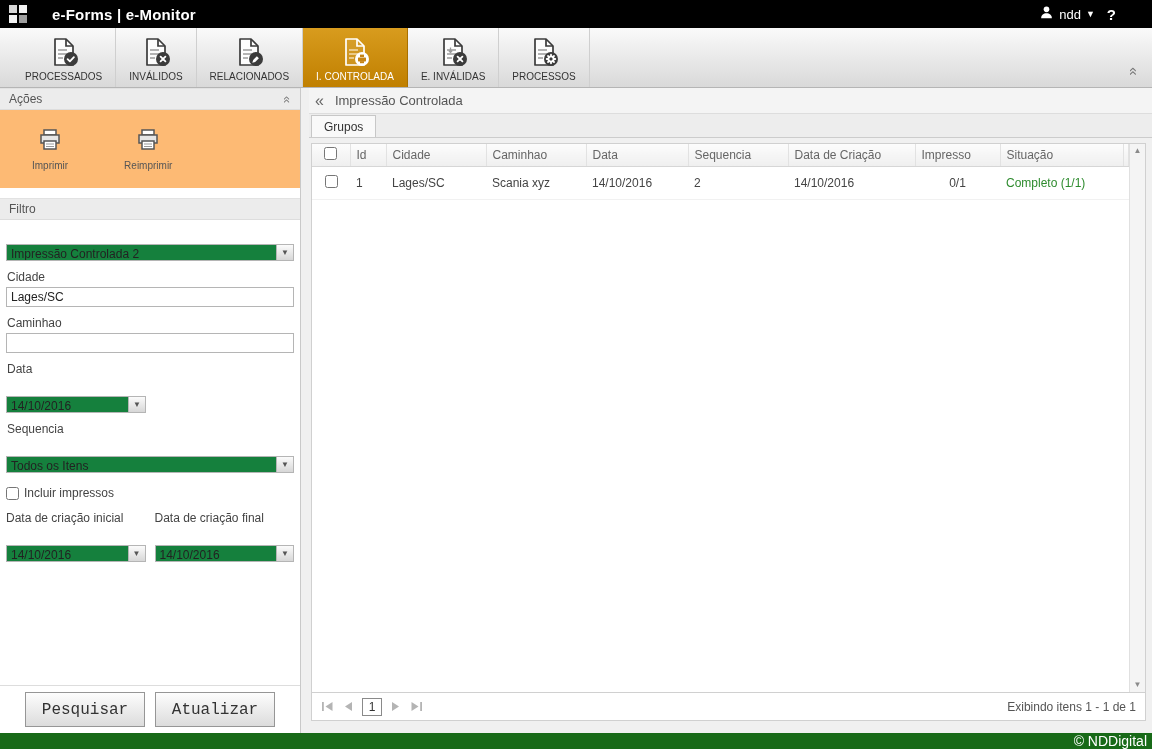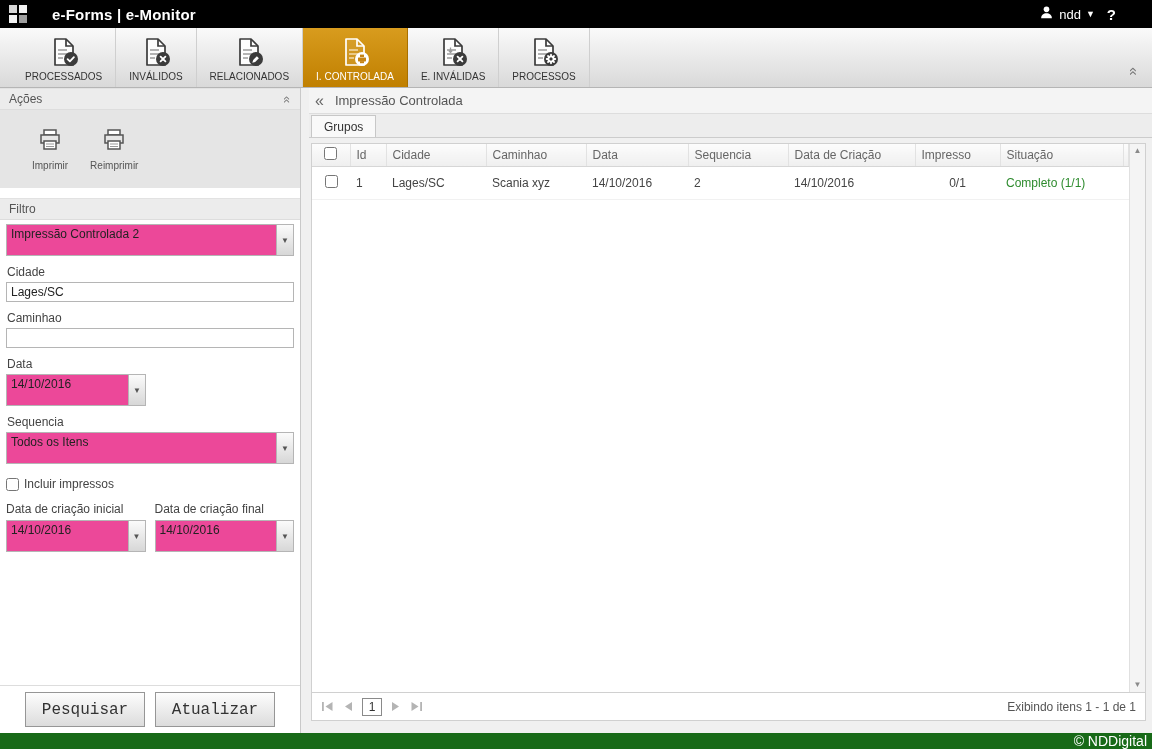--- a/index.html
+++ b/index.html
@@ -38,29 +38,29 @@
   .chev-up { color:#777; font-size:15px; transform:rotate(90deg); cursor:pointer; line-height:1; }
   .toolbar-collapse { position:absolute; right:14px; top:36px; }
 
   
   .content { flex:1; display:flex; min-height:0; background:#ececec; }
 
   
   .sidebar { flex:0 0 301px; width:301px; background:#fff; border-right:1px solid #c9c9c9; display:flex; flex-direction:column; }
   .section-bar { flex:0 0 22px; background:#ececec; border-top:1px solid #e2e2e2; border-bottom:1px solid #ddd; display:flex; align-items:center; padding:0 9px; font-size:12px; color:#555; }
   .section-bar .chev-up { margin-left:auto; font-size:13px; }
-  .actions-area { flex:0 0 78px; display:flex; align-items:center; gap:22px; padding-left:32px; background:#e5e5e5; }
+  .actions-area { flex:0 0 78px; display:flex; align-items:center; gap:56px; padding-left:32px; background:#fdba74; }
   .action-item { display:flex; flex-direction:column; align-items:center; gap:3px; cursor:pointer; }
   .action-label { font-size:10px; color:#555; }
   .actions-gap { flex:0 0 10px; background:#fff; }
 
   .filter-area { flex:1; padding:4px 6px 0 6px; overflow:hidden; }
   .f-label { font-size:12px; color:#444; margin:9px 0 3px 1px; }
   .f-label.first { margin-top:4px; }
-  .combo { display:flex; height:32px; border:1px solid #b5b5b5; background:#ec4899; cursor:pointer; }
+  .combo { display:flex; height:17px; border:1px solid #b5b5b5; background:#15803d; cursor:pointer;margin-top:20px; }
   .combo .val { flex:1; font-size:12px; padding:2px 4px 0; color:#222; white-space:nowrap; overflow:hidden; }
   .combo .cbtn { flex:0 0 17px; background:linear-gradient(#fbfbfb,#d7d7d7); border-left:1px solid #b5b5b5; display:flex; align-items:center; justify-content:center; font-size:8px; color:#555; }
   .combo.w140 { width:140px; }
   .text-input { width:100%; height:20px; border:1px solid #b5b5b5; font-size:12px; padding:0 4px; font-family:inherit; color:#222; }
   .checkbox-row { margin-top:13px; display:flex; align-items:center; gap:5px; font-size:12px; color:#444; }
   .checkbox-row input { width:13px; height:13px; margin:0; }
   .date-row { display:flex; gap:9px; margin-top:11px; }
   .date-col { width:140px; }
   .date-col .f-label { margin:0 0 4px 0; white-space:nowrap; }
 

